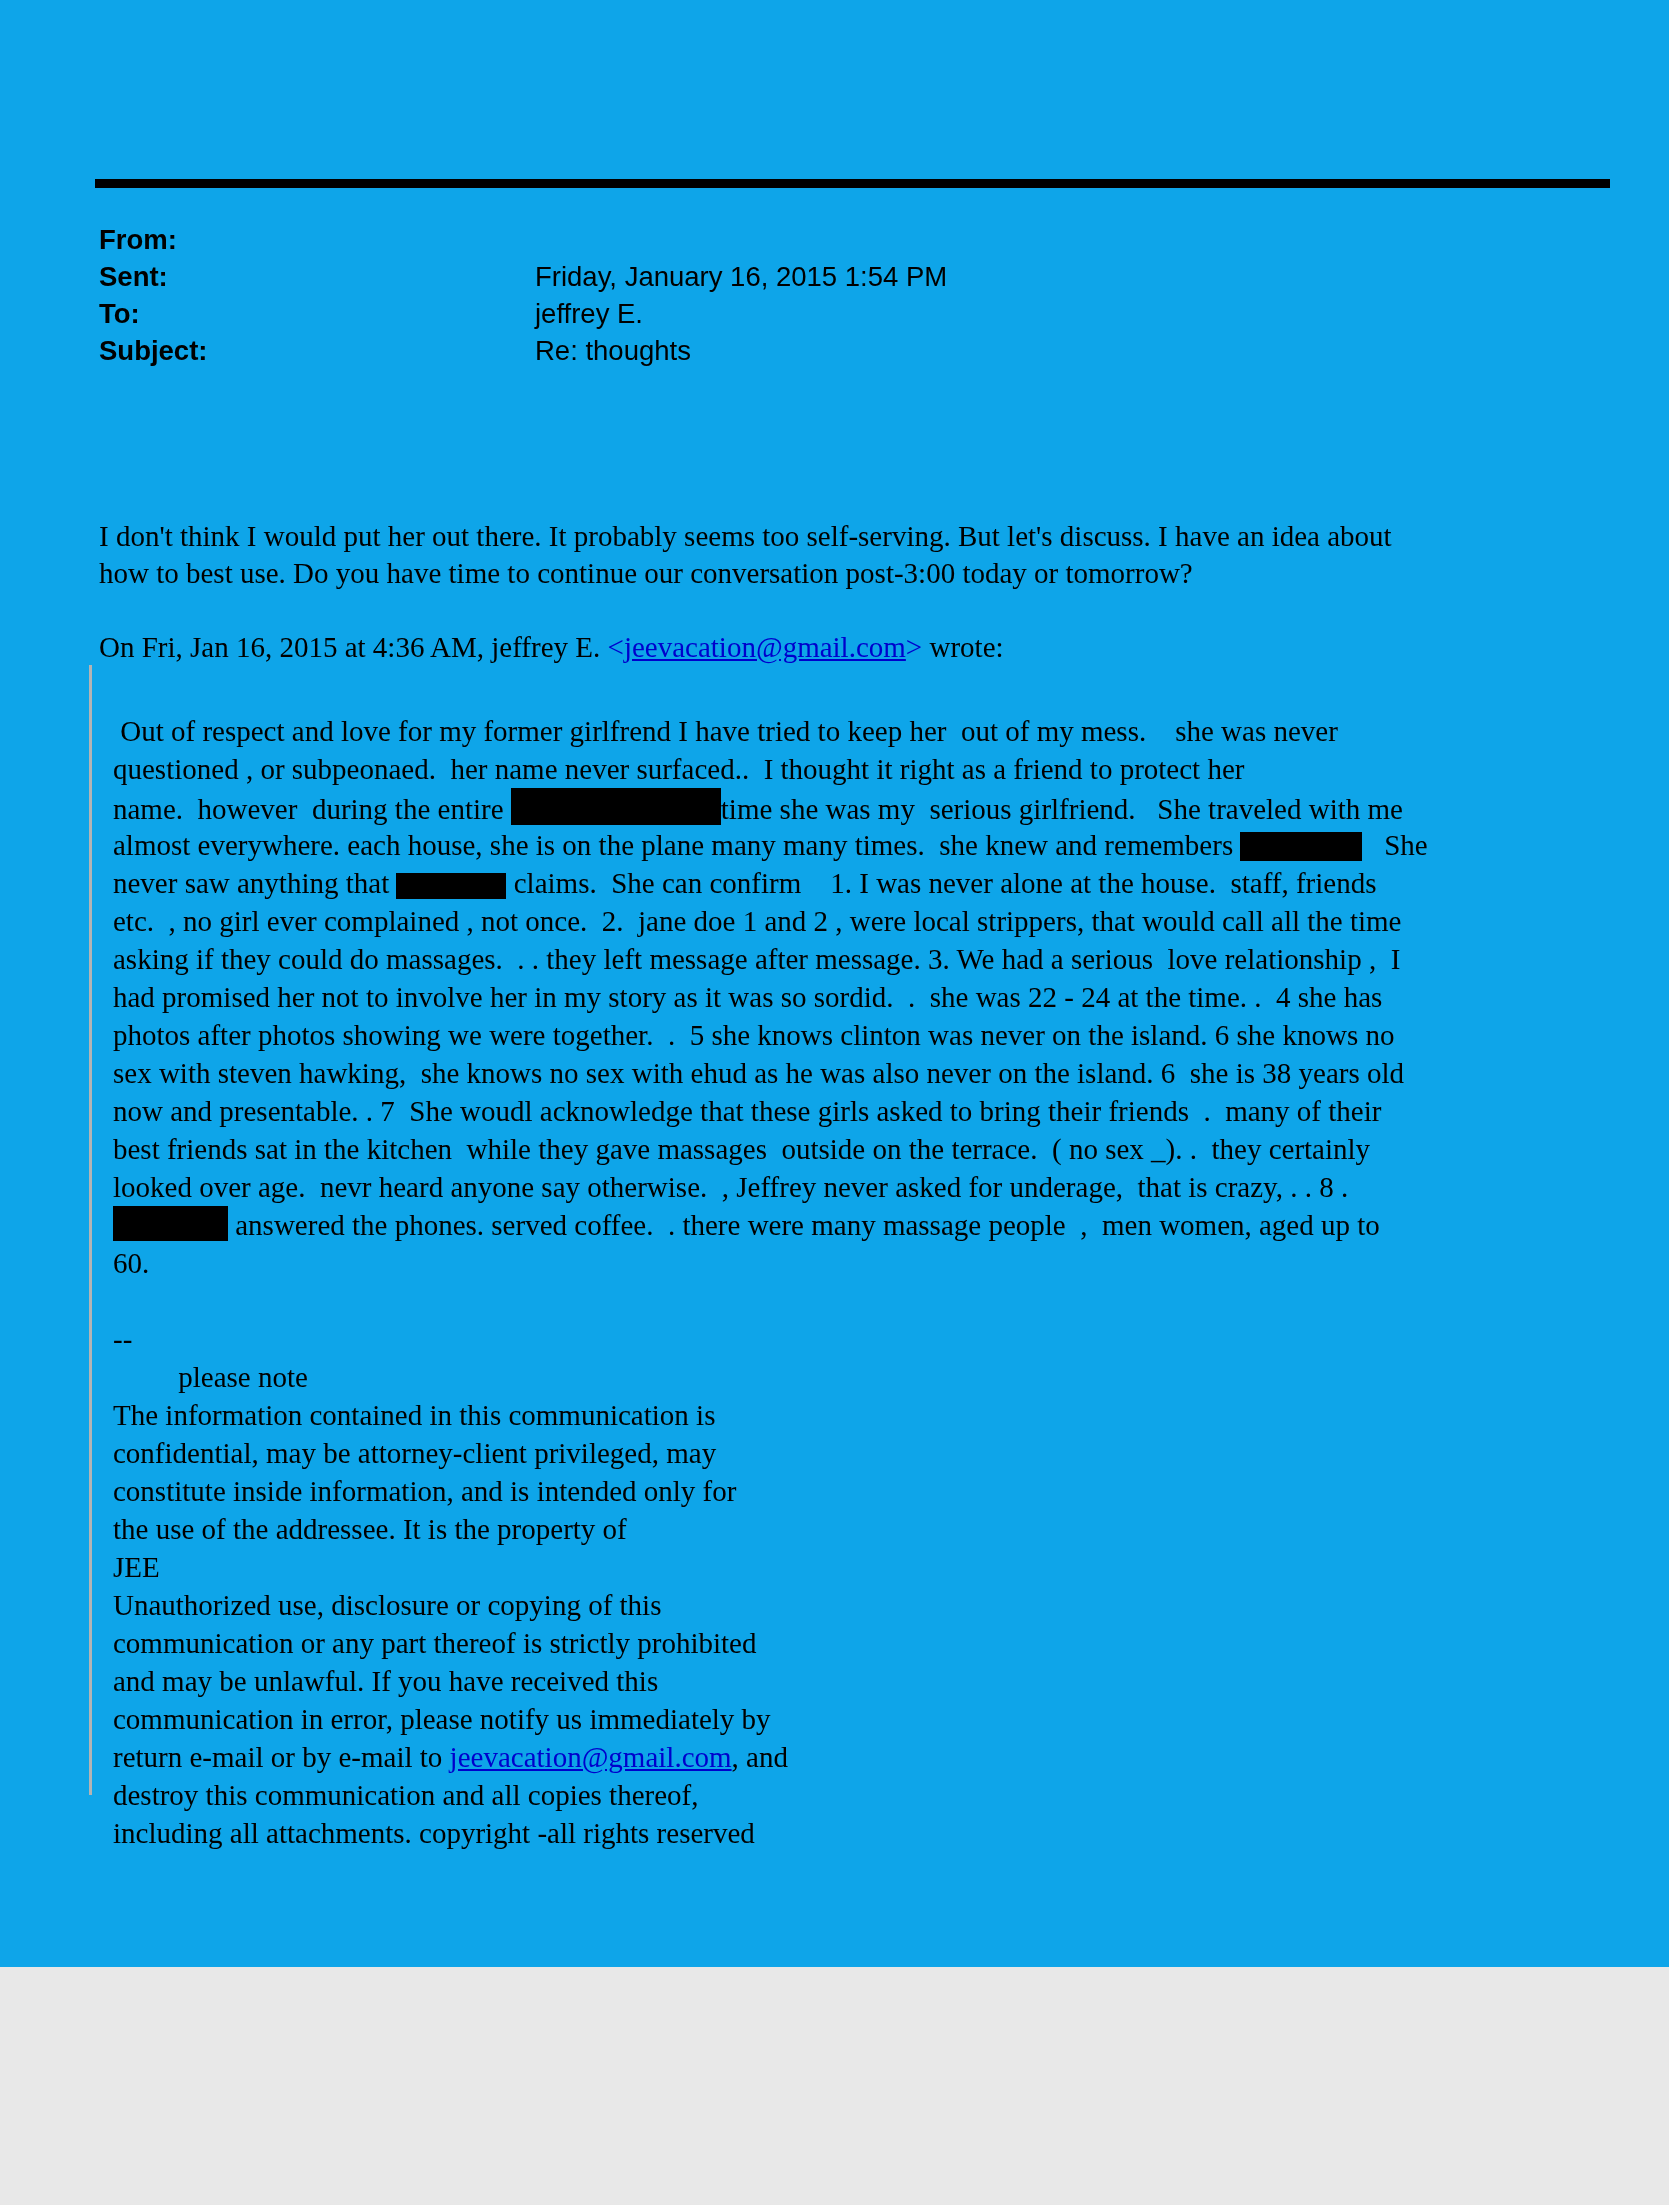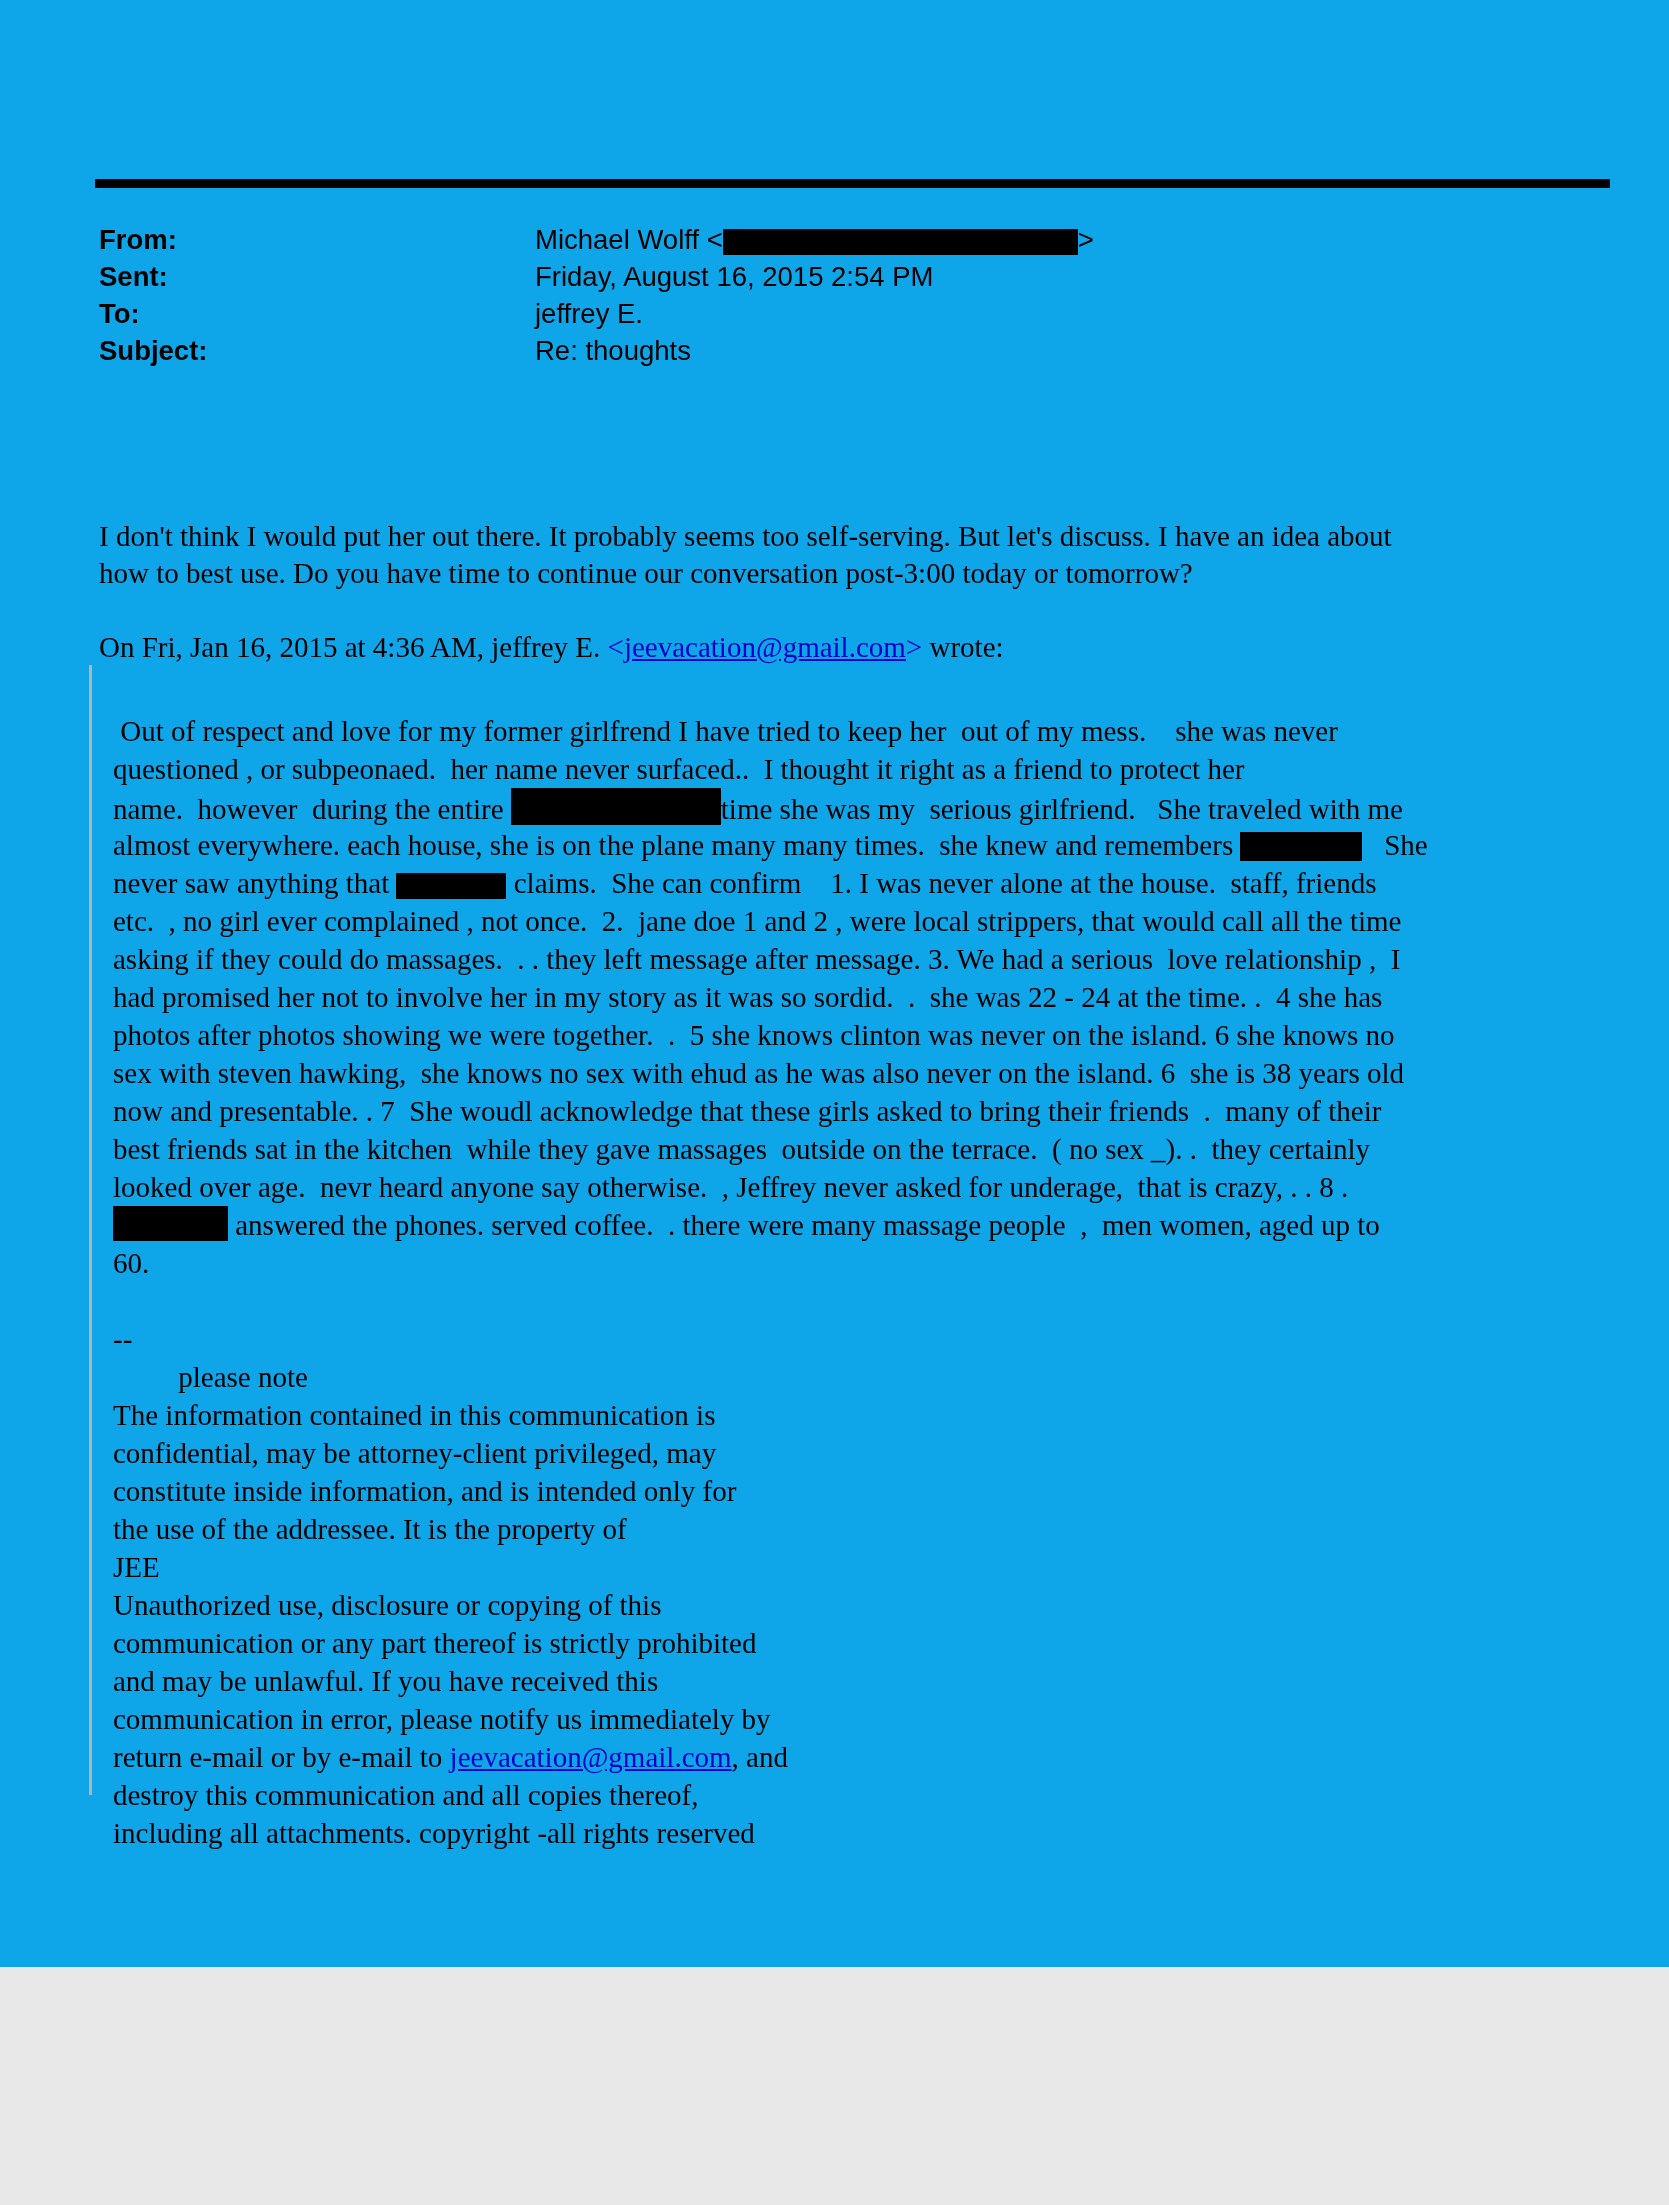--- a/index.html
+++ b/index.html
@@ -60,22 +60,22 @@
     position:absolute;right:11.8px;top:2156px;
     font-family:"Liberation Sans",sans-serif;font-size:30px;
   }
 </style>
 </head>
 <body>
 
 <div class="page">
   <div class="top-rule"></div>
   <div class="header" id="header">
-      <div class="row"><div class="label">From:</div><div class="value"><span>Michael Wolff &lt;</span><span class="redaction" style="width: 355px; height: 26px;"></span><span>&gt;</span></div></div>
-      <div class="row"><div class="label">Sent:</div><div class="value"><span>Friday, August 16, 2015 2:54 PM</span></div></div>
+      <div class="row"><div class="label">From:</div></div>
+      <div class="row"><div class="label">Sent:</div><div class="value"><span>Friday, January 16, 2015 1:54 PM</span></div></div>
       <div class="row"><div class="label">To:</div><div class="value"><span>jeffrey E.</span></div></div>
       <div class="row"><div class="label">Subject:</div><div class="value"><span>Re: thoughts</span></div></div>
       <div class="row"><div class="label">&nbsp;</div><div class="value"></div></div>
     </div>
   <div class="flow body-block" id="message"><div class="line"><span>I don't think I would put her out there. It probably seems too self-serving. But let's discuss. I have an idea about</span></div><div class="line"><span>how to best use. Do you have time to continue our conversation post-3:00 today or tomorrow?</span></div><div class="line">&nbsp;</div><div class="line"><span>On Fri, Jan 16, 2015 at 4:36 AM, jeffrey E. </span><span class="blue">&lt;</span><span class="link">jeevacation@gmail.com</span><span class="blue">&gt;</span><span> wrote:</span></div></div>
   <div class="quote-bar"></div>
   <div class="flow quote-block" id="quote"><div class="line"><span> Out of respect and love for my former girlfrend I have tried to keep her  out of my mess.    she was never</span></div><div class="line"><span>questioned , or subpeonaed.  her name never surfaced..  I thought it right as a friend to protect her</span></div><div class="line"><span>name.  however  during the entire </span><span class="redaction" style="width: 210px; height: 37px;"></span><span>time she was my  serious girlfriend.   She traveled with me</span></div><div class="line"><span>almost everywhere. each house, she is on the plane many many times.  she knew and remembers </span><span class="redaction" style="width: 122px; height: 29px;"></span><span>   She</span></div><div class="line"><span>never saw anything that </span><span class="redaction" style="width: 110px; height: 26px;"></span><span> claims.  She can confirm    1. I was never alone at the house.  staff, friends</span></div><div class="line"><span>etc.  , no girl ever complained , not once.  2.  jane doe 1 and 2 , were local strippers, that would call all the time</span></div><div class="line"><span>asking if they could do massages.  . . they left message after message. 3. We had a serious  love relationship ,  I</span></div><div class="line"><span>had promised her not to involve her in my story as it was so sordid.  .  she was 22 - 24 at the time. .  4 she has</span></div><div class="line"><span>photos after photos showing we were together.  .  5 she knows clinton was never on the island. 6 she knows no</span></div><div class="line"><span>sex with steven hawking,  she knows no sex with ehud as he was also never on the island. 6  she is 38 years old</span></div><div class="line"><span>now and presentable. . 7  She woudl acknowledge that these girls asked to bring their friends  .  many of their</span></div><div class="line"><span>best friends sat in the kitchen  while they gave massages  outside on the terrace.  ( no sex _). .  they certainly</span></div><div class="line"><span>looked over age.  nevr heard anyone say otherwise.  , Jeffrey never asked for underage,  that is crazy, . . 8 .</span></div><div class="line"><span class="redaction" style="width: 115px; height: 35px;"></span><span> answered the phones. served coffee.  . there were many massage people  ,  men women, aged up to</span></div><div class="line"><span>60.</span></div><div class="line">&nbsp;</div><div class="line"><span>--</span></div><div class="line"><span>         please note</span></div><div class="line"><span>The information contained in this communication is</span></div><div class="line"><span>confidential, may be attorney-client privileged, may</span></div><div class="line"><span>constitute inside information, and is intended only for</span></div><div class="line"><span>the use of the addressee. It is the property of</span></div><div class="line"><span>JEE</span></div><div class="line"><span>Unauthorized use, disclosure or copying of this</span></div><div class="line"><span>communication or any part thereof is strictly prohibited</span></div><div class="line"><span>and may be unlawful. If you have received this</span></div><div class="line"><span>communication in error, please notify us immediately by</span></div><div class="line"><span>return e-mail or by e-mail to </span><span class="link">jeevacation@gmail.com</span><span>, and</span></div><div class="line"><span>destroy this communication and all copies thereof,</span></div><div class="line"><span>including all attachments. copyright -all rights reserved</span></div></div>
   <div class="page-number">1</div>
   <div class="bates">HOUSE_OVERSIGHT_022667</div>
 </div>

